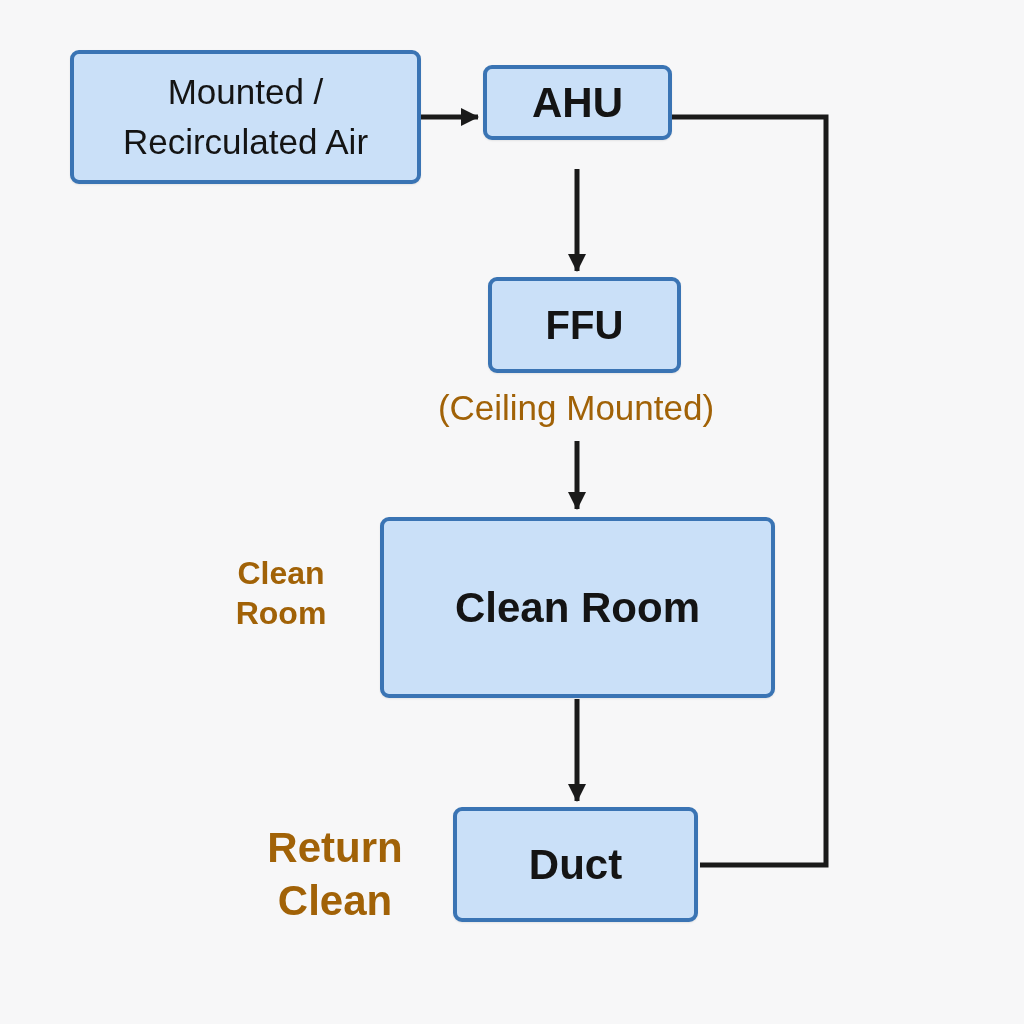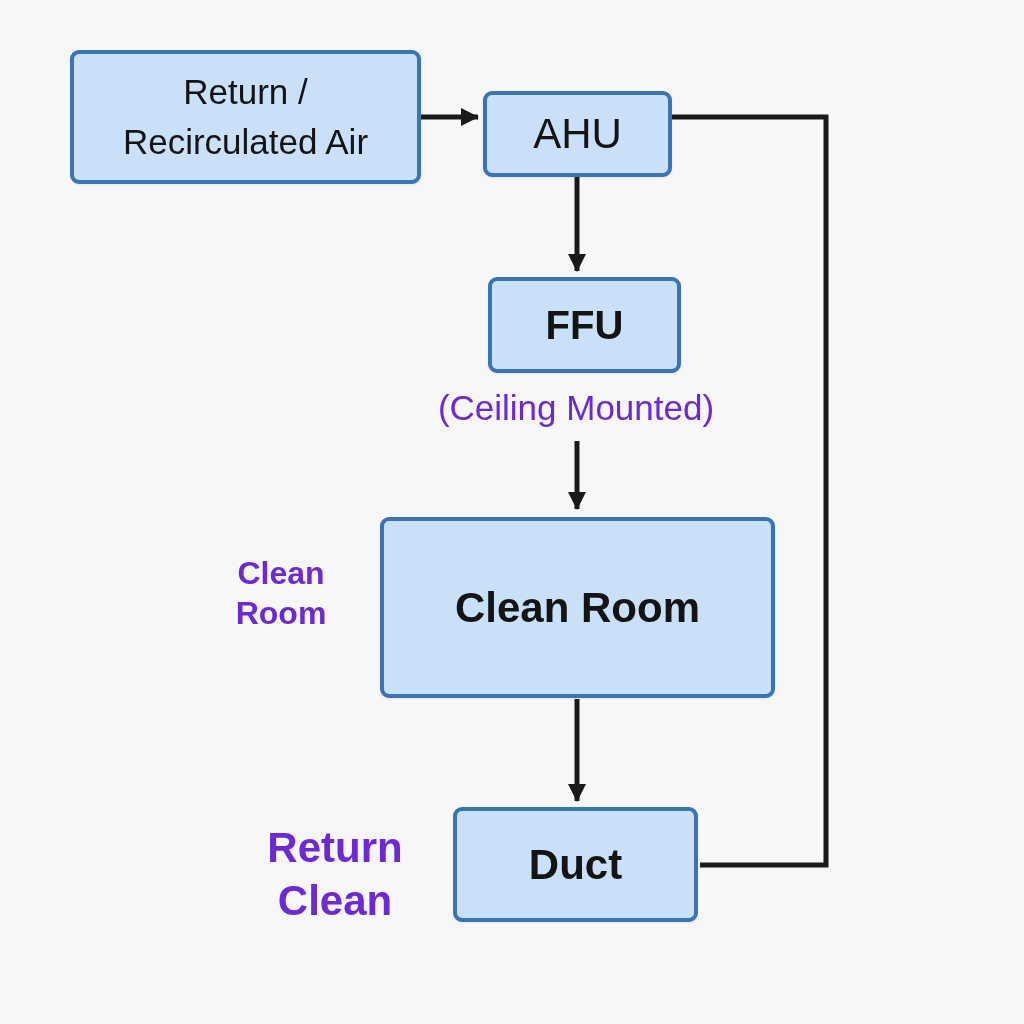--- a/index.html
+++ b/index.html
@@ -35,38 +35,38 @@
     text-align: center;
     color: #141414;
     white-space: pre-line;
     box-shadow: 0 1px 2px rgba(0,0,0,0.08);
   }
   .node-outdoor {
     left: 70px; top: 50px; width: 351px; height: 134px;
     font-size: 35px; font-weight: 500; line-height: 1.42;
   }
   .node-ahu {
-    left: 483px; top: 65px; width: 189px; height: 86px;
-    font-size: 42px; font-weight: 400; margin-top: 26px;
+    left: 483px; top: 65px; width: 189px; height: 75px;
+    font-size: 42px; font-weight: 700;
   }
   .node-ffu {
     left: 488px; top: 277px; width: 193px; height: 96px;
     font-size: 40px; font-weight: 600;
   }
   .node-cleanroom {
     left: 380px; top: 517px; width: 395px; height: 181px;
     font-size: 42px; font-weight: 600;
   }
   .node-duct {
     left: 453px; top: 807px; width: 245px; height: 115px;
     font-size: 42px; font-weight: 600;
   }
   .annotation {
     position: absolute;
-    color: #6d28d9;
+    color: #a16207;
     text-align: center;
     white-space: pre-line;
   }
   .ceiling-label {
     left: 376px; top: 388px; width: 400px;
     font-size: 35px; font-weight: 400;
   }
   .cleanroom-side-label {
     left: 181px; top: 553px; width: 200px;
     font-size: 32px; font-weight: 600; line-height: 1.26;
@@ -87,21 +87,21 @@
         <path d="M0,0 L18,9 L0,18 Z" fill="#1a1a1a"></path>
       </marker>
     </defs>
     <path d="M421,117 L478,117" stroke="#1a1a1a" stroke-width="5" fill="none" marker-end="url(#arrowhead)"></path>
     <path d="M577,169 L577,271" stroke="#1a1a1a" stroke-width="5" fill="none" marker-end="url(#arrowhead)"></path>
     <path d="M577,441 L577,509" stroke="#1a1a1a" stroke-width="5" fill="none" marker-end="url(#arrowhead)"></path>
     <path d="M577,699 L577,801" stroke="#1a1a1a" stroke-width="5" fill="none" marker-end="url(#arrowhead)"></path>
     <path d="M672,117 L826,117 L826,865 L700,865" stroke="#1a1a1a" stroke-width="5" fill="none" stroke-linejoin="miter"></path>
   </svg>
 
-  <div class="node node-outdoor">Return /
+  <div class="node node-outdoor">Mounted /
 Recirculated Air</div>
 
   <div class="node node-ahu">AHU</div>
 
   <div class="node node-ffu">FFU</div>
 
   <div class="node node-cleanroom">Clean Room</div>
 
   <div class="node node-duct">Duct</div>
 

